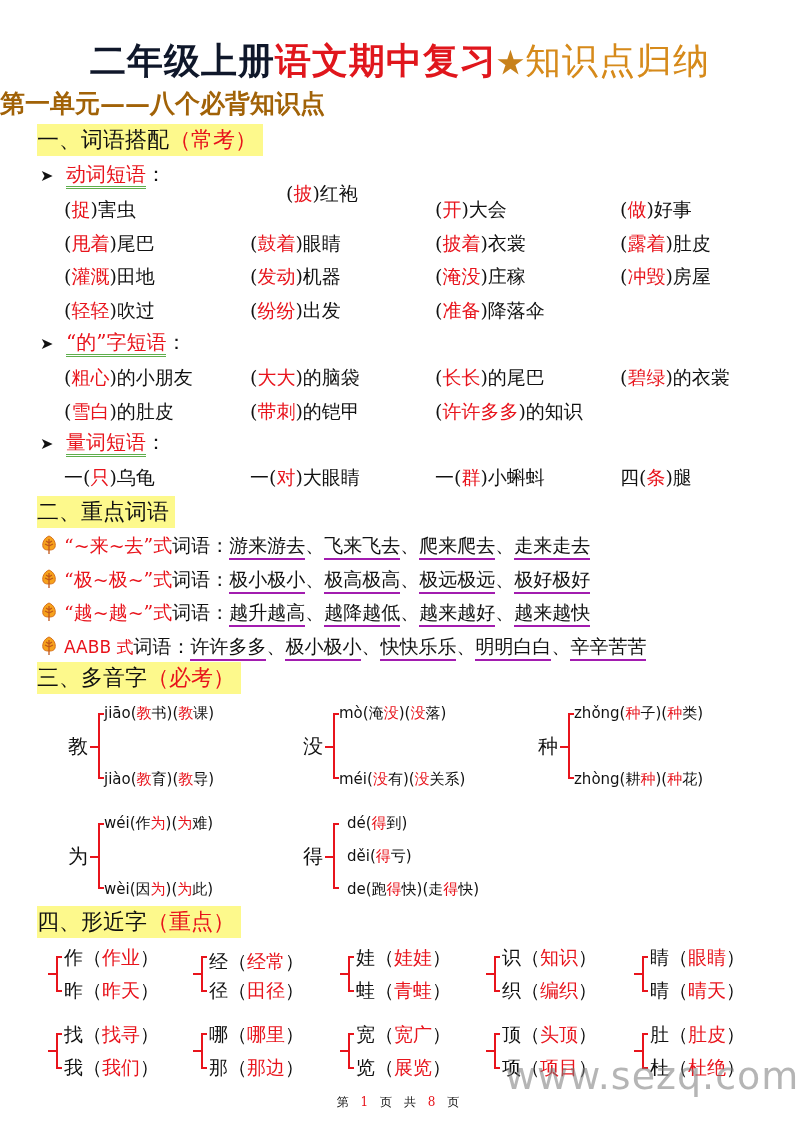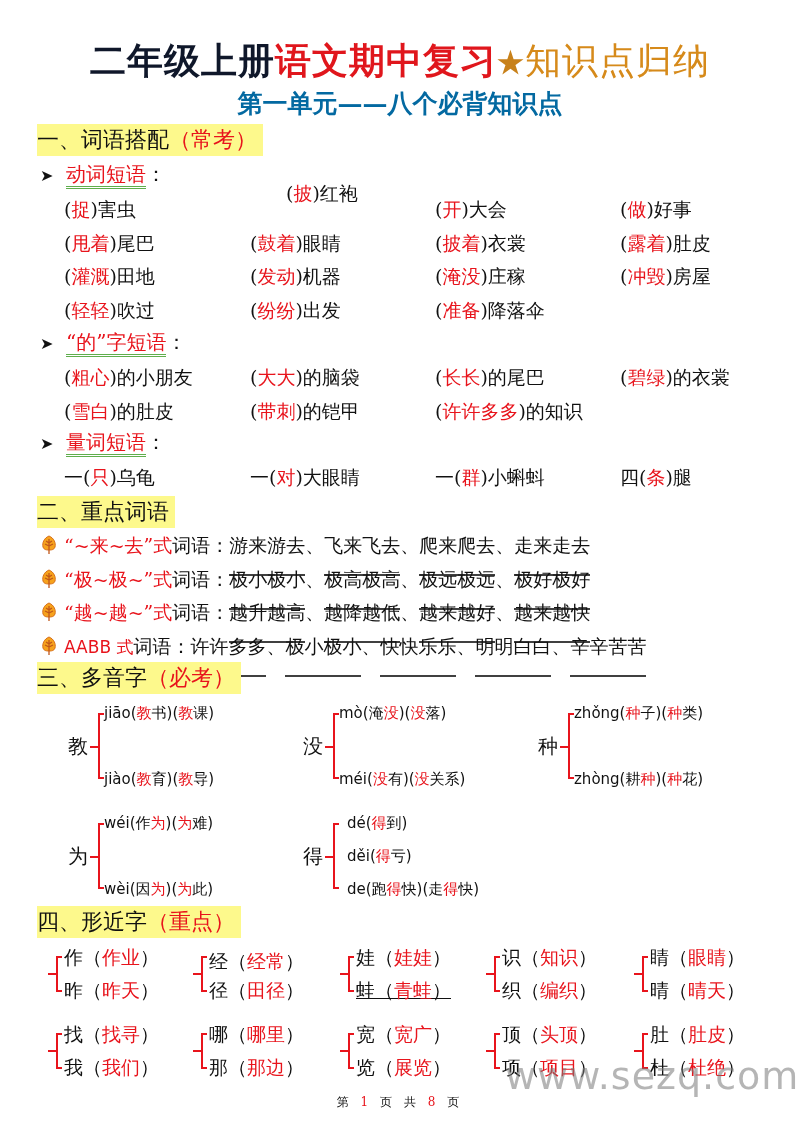--- a/index.html
+++ b/index.html
@@ -8,36 +8,36 @@
   .red { color: #e8141c; }
   .title {
     position: absolute; top: 38px; left: 0; width: 800px; text-align: center;
     font-size: 36px; font-weight: bold; letter-spacing: 1px; line-height: 44px;
   }
   .title .t1 { color: #0f172a; }
   .title .t2 { color: #e0161c; }
   .title .star { color: #c8811a; font-size: 30px; }
   .title .t3 { color: #d68a1a; font-weight: normal; }
   .subtitle {
-    position: absolute; top: 88px; left: 0; width: 800px; text-align: center;
-    font-size: 25px; color: #0369a1; font-weight: bold; line-height: 32px;
+    position: absolute; top: 88px; left: 0; width: 800px; 
+    font-size: 25px; color: #a16207; font-weight: bold; line-height: 32px;
   }
   .sec-head {
     position: absolute; left: 37px; height: 32px; background: #fdf98c;
     font-size: 22px; line-height: 32px; padding-right: 6px; color: #111; white-space: nowrap;
   }
   .sub-head { position: absolute; left: 40px; font-size: 20px; line-height: 28px; white-space: nowrap; }
   .sub-head .arrow { display: inline-block; width: 22px; font-size: 16px; color: #111; }
   .sub-head .lbl {
     color: #e8141c; border-bottom: 3px double #5fae4c; padding-bottom: 0; margin-left: 4px;
   }
   .row { position: absolute; font-size: 19px; line-height: 26px; white-space: nowrap; }
   .bullet-row { position: absolute; left: 40px; font-size: 19px; line-height: 28px; white-space: nowrap; }
   .tree-icon { display: inline-block; width: 18px; height: 20px; vertical-align: -3px; margin-right: 6px; }
-  .ul { border-bottom: 2px solid #404040; padding-bottom: 18px; }
+  .ul { border-bottom: 2px solid #a21caf; padding-bottom: 2px; }
   .poly { position: absolute; font-family: "DejaVu Sans", "Liberation Sans", sans-serif; }
   .poly .char { position: absolute; font-size: 20px; line-height: 26px; font-family: "DejaVu Serif", serif; }
   .poly .brace { position: absolute; border: 2px solid #e8141c; border-right: none; }
   .poly .stub { position: absolute; height: 2px; background: #e8141c; width: 8px; }
   .poly .line { position: absolute; font-size: 15px; line-height: 26px; white-space: nowrap; }
   .pair { position: absolute; font-size: 19px; line-height: 26px; }
   .pair .brace { position: absolute; left: 10px; top: 12px; width: 6px; height: 36px; border: 2px solid #e8141c; border-right: none; }
   .pair .stub { position: absolute; left: 2px; top: 29px; width: 9px; height: 2px; background: #e8141c; }
   .pair .l { position: absolute; left: 18px; white-space: nowrap; }
   .footer { position: absolute; top: 1094px; left: 0; width: 800px; text-align: center; font-size: 12px; letter-spacing: 4px; }
@@ -179,21 +179,21 @@
     <div class="pair" style="left: 191px; top: 944px;">
       <div class="stub"></div>
       <div class="brace"></div>
       <div class="l" style="top: 4px;"><span>经</span><span>（</span><span class="red">经常</span><span>）</span></div>
       <div class="l" style="top: 33px;"><span>径</span><span>（</span><span class="red">田径</span><span>）</span></div>
     </div>
     <div class="pair" style="left: 338px; top: 944px;">
       <div class="stub"></div>
       <div class="brace"></div>
       <div class="l" style="top: 0px;"><span>娃</span><span>（</span><span class="red">娃娃</span><span>）</span></div>
-      <div class="l" style="top: 33px; text-decoration: underline;"><span>蛙</span><span>（</span><span class="red">青蛙</span><span>）</span></div>
+      <div class="l" style="top: 33px;"><span>蛙</span><span>（</span><span class="red">青蛙</span><span>）</span></div>
     </div>
     <div class="pair" style="left: 484px; top: 944px;">
       <div class="stub"></div>
       <div class="brace"></div>
       <div class="l" style="top: 0px;"><span>识</span><span>（</span><span class="red">知识</span><span>）</span></div>
       <div class="l" style="top: 33px;"><span>织</span><span>（</span><span class="red">编织</span><span>）</span></div>
     </div>
     <div class="pair" style="left: 632px; top: 944px;">
       <div class="stub"></div>
       <div class="brace"></div>

